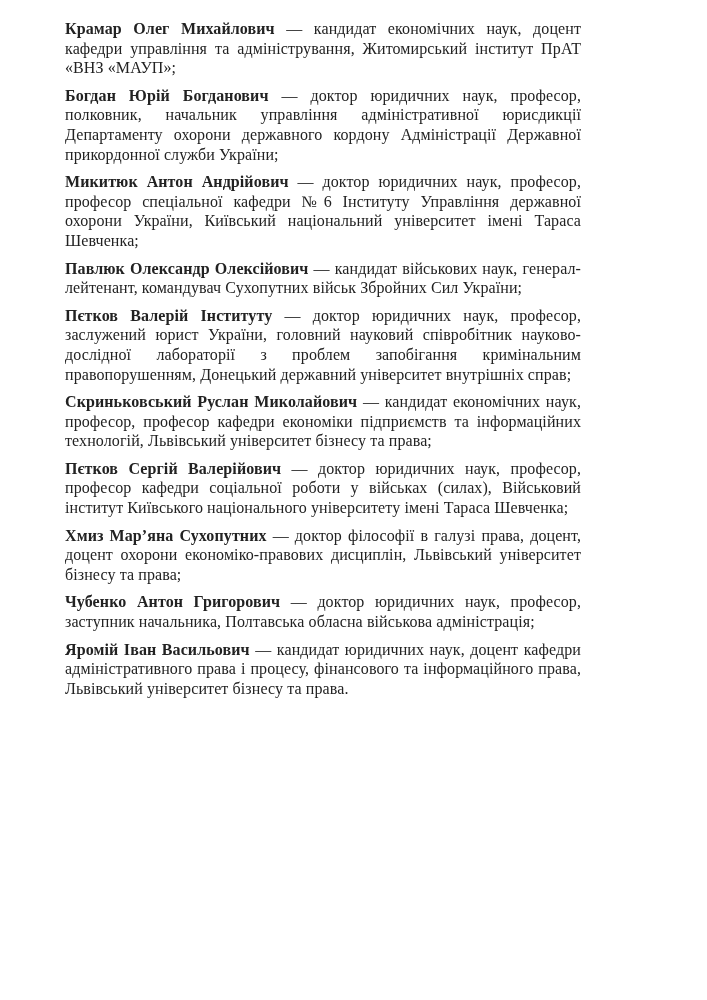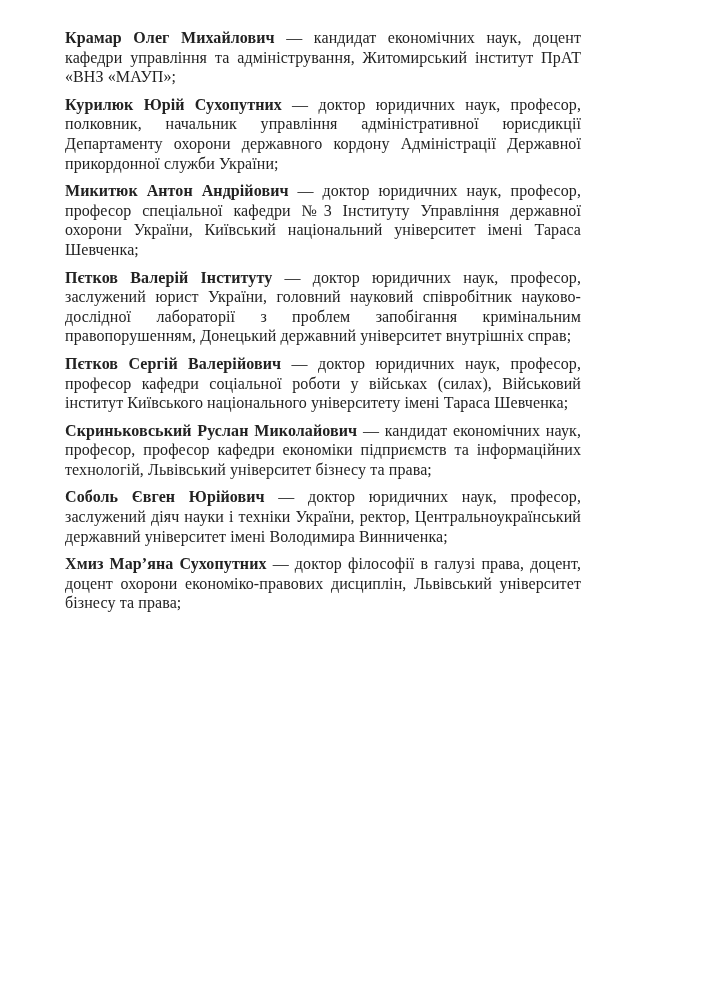--- a/index.html
+++ b/index.html
@@ -10,21 +10,21 @@
   body {
     width: 707px;
     height: 1000px;
     overflow: hidden;
     font-family: "Liberation Serif", "DejaVu Serif", serif;
   }
   .page {
     box-sizing: border-box;
     width: 643px;
     height: 1000px;
-    padding: 28px 62px 0 65px;
+    padding: 19px 62px 0 65px;
     background: #ffffff;
   }
   .entry {
     margin: 0 0 8px 0;
     font-size: 16px;
     line-height: 19.6px;
     text-align: justify;
     color: #222222;
     letter-spacing: 0.1px;
   }
@@ -32,31 +32,33 @@
     font-weight: bold;
   }
 </style>
 </head>
 <body>
 
 <div class="page">
 
   <p class="entry"><strong class="member-name">Крамар Олег Михайлович</strong><span> — кандидат економічних наук, доцент кафедри управління та адміністрування, Житомирський інститут ПрАТ «ВНЗ «МАУП»;</span></p>
 
-  <p class="entry"><strong class="member-name">Курилюк Юрій Сухопутних</strong><span> — доктор юридичних наук, професор, полковник, начальник управління адміністративної юрисдикції Департаменту охорони державного кордону Адміністрації Державної прикордонної служби України;</span></p>
+  <p class="entry"><strong class="member-name">Богдан Юрій Богданович</strong><span> — доктор юридичних наук, професор, полковник, начальник управління адміністративної юрисдикції Департаменту охорони державного кордону Адміністрації Державної прикордонної служби України;</span></p>
 
-  <p class="entry"><strong class="member-name">Микитюк Антон Андрійович</strong><span> — доктор юридичних наук, професор, професор спеціальної кафедри №3 Інституту Управління державної охорони України, Київський національний університет імені Тараса Шевченка;</span></p>
+  <p class="entry"><strong class="member-name">Микитюк Антон Андрійович</strong><span> — доктор юридичних наук, професор, професор спеціальної кафедри №6 Інституту Управління державної охорони України, Київський національний університет імені Тараса Шевченка;</span></p>
 
+  <p class="entry"><strong class="member-name">Павлюк Олександр Олексійович</strong><span> — кандидат військових наук, генерал-лейтенант, командувач Сухопутних військ Збройних Сил України;</span></p>
 
   <p class="entry"><strong class="member-name">Пєтков Валерій Інституту</strong><span> — доктор юридичних наук, професор, заслужений юрист України, головний науковий співробітник науково-дослідної лабораторії з проблем запобігання кримінальним правопорушенням, Донецький державний університет внутрішніх справ;</span></p>
 
+  <p class="entry"><strong class="member-name">Скриньковський Руслан Миколайович</strong><span> — кандидат економічних наук, професор, професор кафедри економіки підприємств та інформаційних технологій, Львівський університет бізнесу та права;</span></p>
+
   <p class="entry"><strong class="member-name">Пєтков Сергій Валерійович</strong><span> — доктор юридичних наук, професор, професор кафедри соціальної роботи у військах (силах), Військовий інститут Київського національного університету імені Тараса Шевченка;</span></p>
 
-  <p class="entry"><strong class="member-name">Скриньковський Руслан Миколайович</strong><span> — кандидат економічних наук, професор, професор кафедри економіки підприємств та інформаційних технологій, Львівський університет бізнесу та права;</span></p>
-
-  <p class="entry"><strong class="member-name">Соболь Євген Юрійович</strong><span> — доктор юридичних наук, професор, заслужений діяч науки і техніки України, ректор, Центральноукраїнський державний університет імені Володимира Винниченка;</span></p>
 
   <p class="entry"><strong class="member-name">Хмиз Мар’яна Сухопутних</strong><span> — доктор філософії в галузі права, доцент, доцент охорони економіко-правових дисциплін, Львівський університет бізнесу та права;</span></p>
 
+  <p class="entry"><strong class="member-name">Чубенко Антон Григорович</strong><span> — доктор юридичних наук, професор, заступник начальника, Полтавська обласна військова адміністрація;</span></p>
 
 
+  <p class="entry"><strong class="member-name">Яромій Іван Васильович</strong><span> — кандидат юридичних наук, доцент кафедри адміністративного права і процесу, фінансового та інформаційного права, Львівський університет бізнесу та права.</span></p>
 
 </div>
 
 </body></html>

